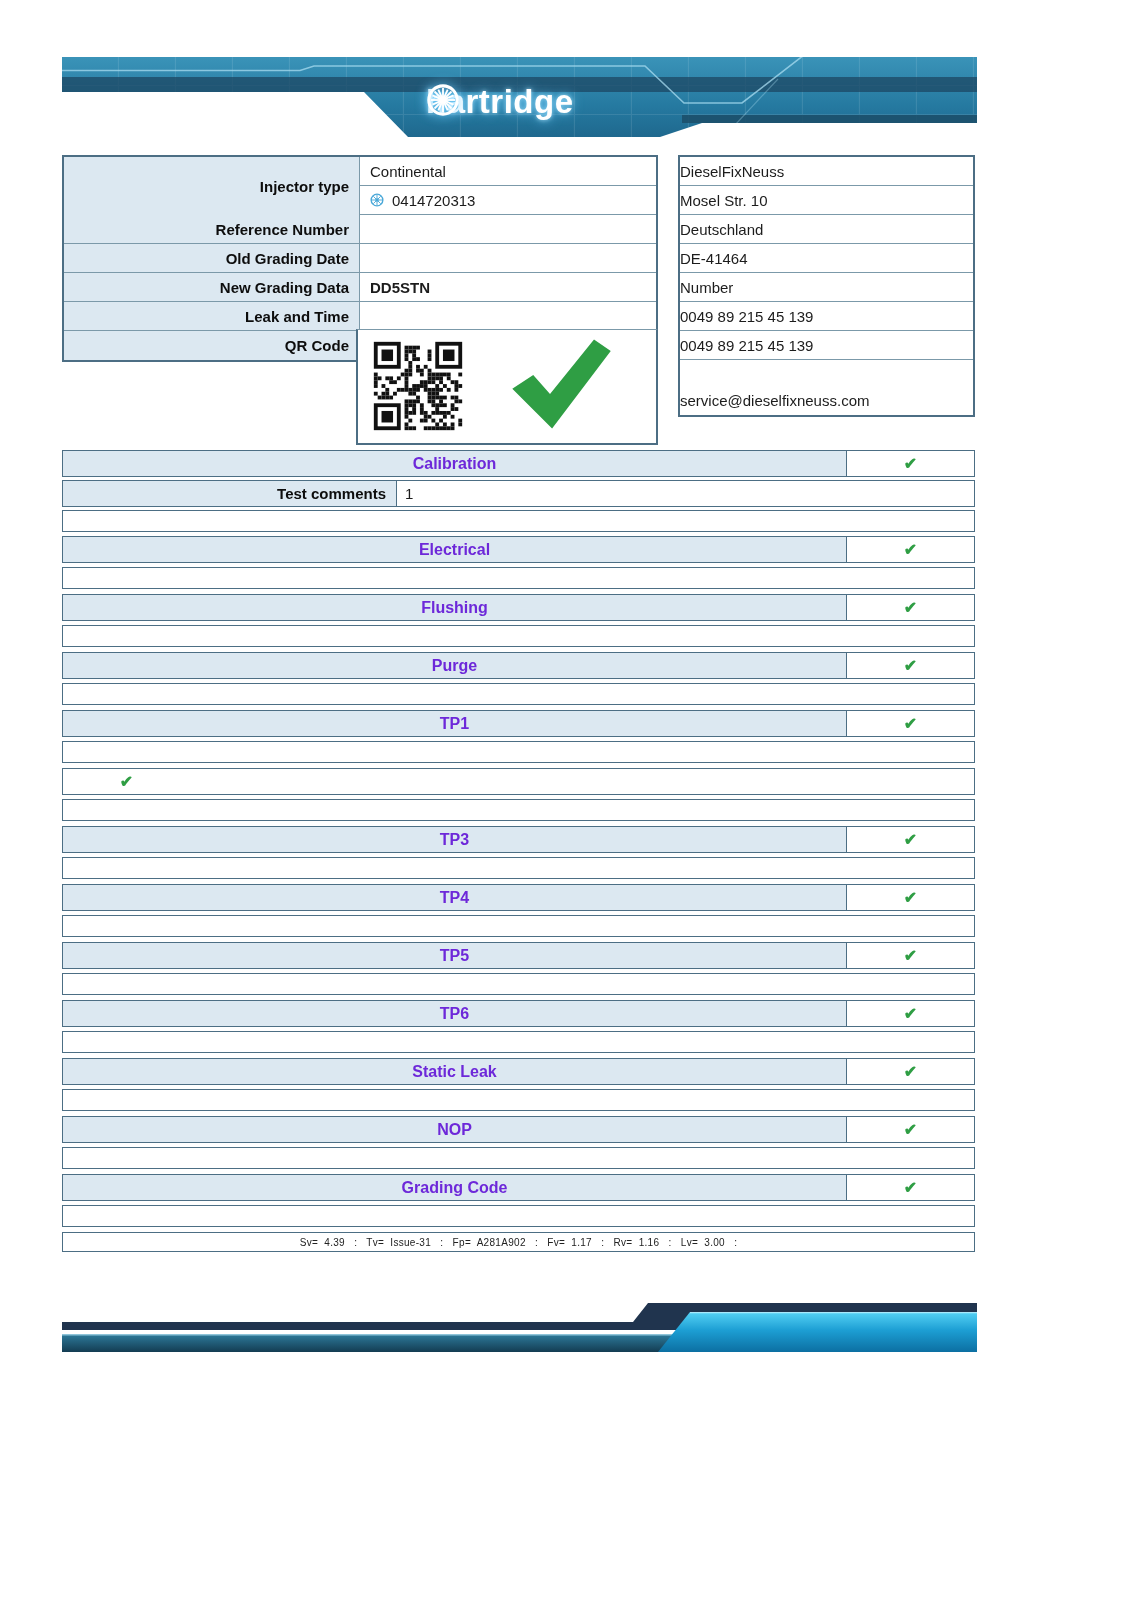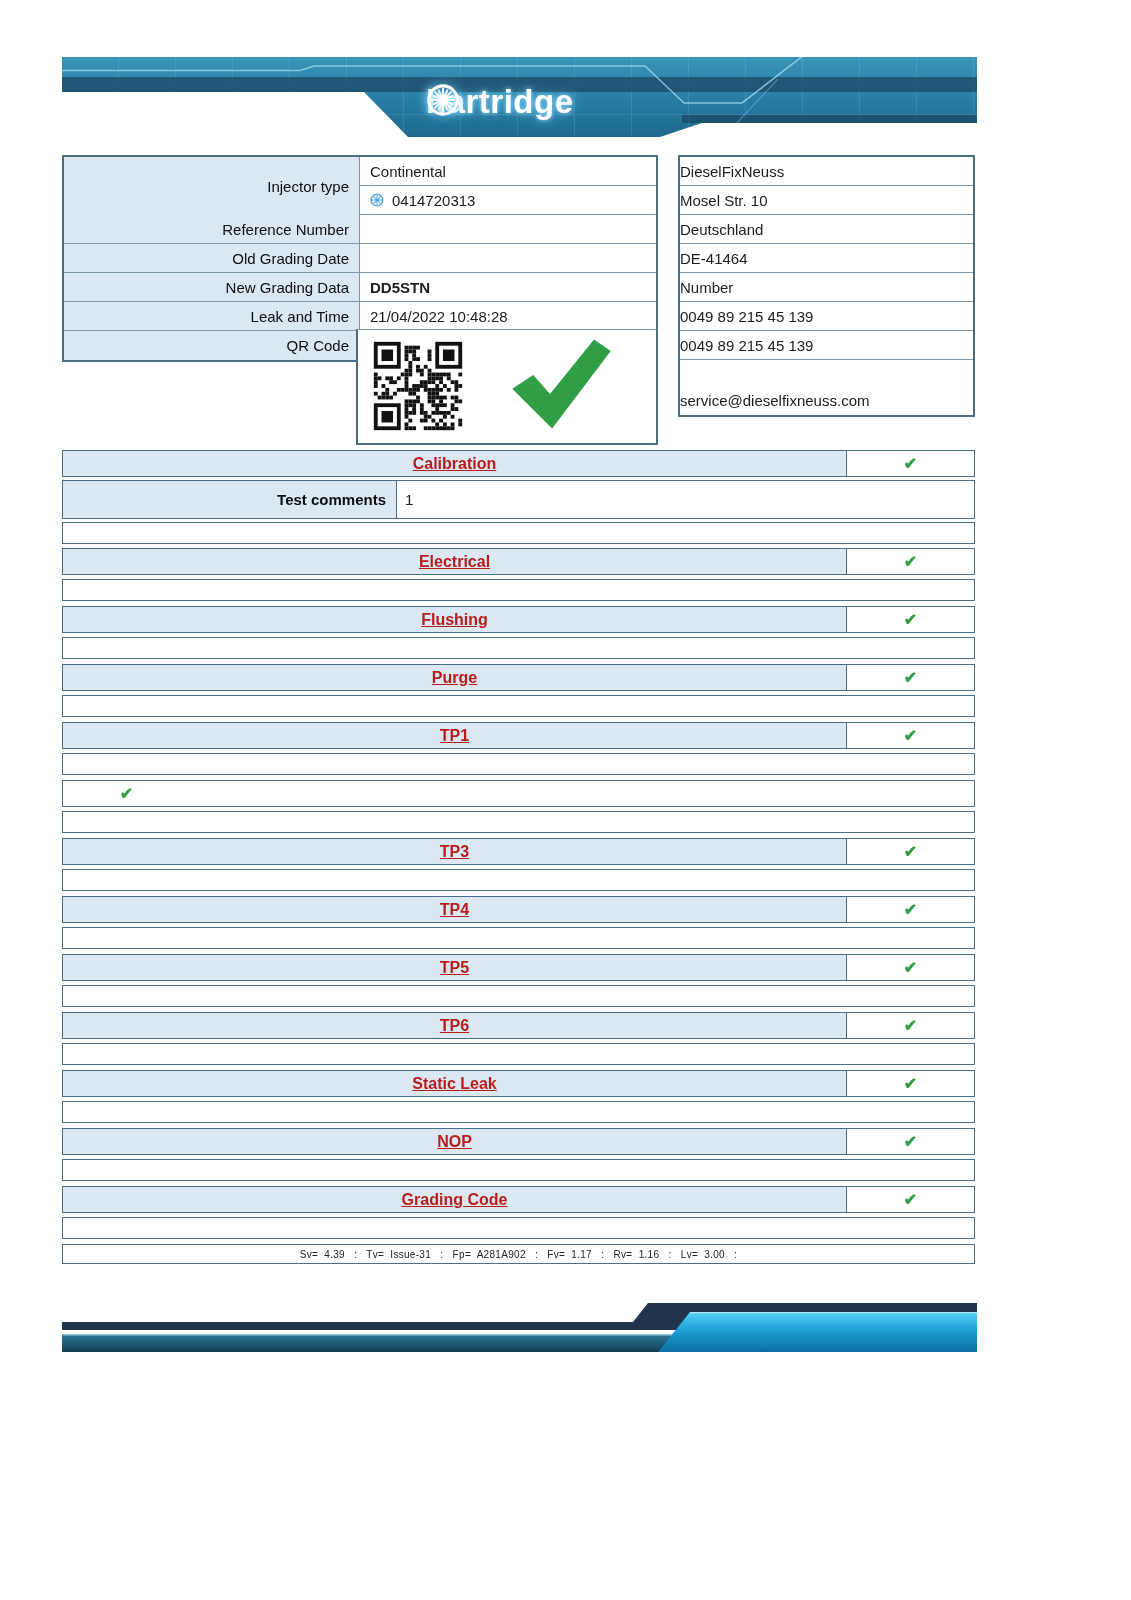--- a/index.html
+++ b/index.html
@@ -14,21 +14,21 @@
                text-shadow: 0 0 12px rgba(110,205,255,0.95), 0 0 4px rgba(200,240,255,0.8); }
   .logo-wheel { filter: drop-shadow(0 0 6px rgba(110,205,255,0.9)); }
 
   
   .info-area { position: absolute; left: 62px; top: 155px; width: 913px; }
   .tbl { position: absolute; border: 2px solid #4c6e84; background: #ffffff; }
   .tbl-left { left: 0; top: 0; width: 596px; }
   .row { display: flex; border-bottom: 1px solid #7b99a9; }
   .row:last-child { border-bottom: none; }
   .lbl { background: #dce8f1; width: 296px; display: flex; align-items: center; justify-content: flex-end;
-         padding-right: 10px; font-weight: normal; font-size: 15px; color: #0d0d0d;
+         padding-right: 10px; font-weight: bold; font-size: 15px; color: #0d0d0d;
          border-right: 1px solid #7b99a9; }
   .val { flex: 1; display: flex; align-items: center; padding-left: 10px; font-size: 15px; color: #1c1c1c; background: #fff; }
   .h29 { height: 29px; }
   .h58 { height: 58px; }
   .stacked { flex: 1; display: flex; flex-direction: column; }
   .stacked .val { height: 29px; }
   .stacked .val:first-child { border-bottom: 1px solid #7b99a9; }
   .bold-val { font-weight: bold; }
   .part-ico { margin-right: 8px; display: inline-flex; }
 
@@ -39,26 +39,26 @@
 
   .tbl-right { left: 616px; top: 0; width: 297px; }
   .tbl-right .crow { height: 29px; display: flex; align-items: center; 
                      font-size: 15px; color: #1c1c1c; border-bottom: 1px solid #7b99a9; background: #fff; }
   .tbl-right .crow:last-child { border-bottom: none; margin-top: 26px; }
 
   
   .tests { position: absolute; left: 62px; top: 450px; width: 913px; }
   .sec-header { display: flex; height: 27px; border: 1.5px solid #4c6e84; background: #fff; margin-bottom: 4px; }
   .sec-label { flex: 1; background: #dce8f1; display: flex; align-items: center; justify-content: center;
-               font-weight: bold; font-size: 16px; color: #b91c1c; border-right: 1.5px solid #4c6e84; text-decoration: underline; }
+               font-weight: bold; font-size: 16px; color: #6d28d9; border-right: 1.5px solid #4c6e84; }
   .sec-check { width: 127px; display: flex; align-items: center; justify-content: center;
                font-size: 16px; font-weight: bold; }
   .sec-empty { height: 22px; border: 1.5px solid #4c6e84; background: #ffffff; margin-bottom: 5px; }
   .cal-header { margin-bottom: 3px; }
-  .comments-row { display: flex; height: 39px; border: 1.5px solid #4c6e84; background: #fff; margin-bottom: 3px; }
+  .comments-row { display: flex; height: 27px; border: 1.5px solid #4c6e84; background: #fff; margin-bottom: 3px; }
   .comments-lbl { width: 334px; background: #dce8f1; display: flex; align-items: center; justify-content: flex-end;
                   padding-right: 10px; font-weight: bold; font-size: 15px; color: #0d0d0d;
                   border-right: 1.5px solid #4c6e84; }
   .comments-val { flex: 1; display: flex; align-items: center; padding-left: 8px; font-size: 15px; color: #1c1c1c; }
   .cal-empty { margin-bottom: 4px; }
   .version-row { height: 20px; border: 1.5px solid #4c6e84; background: #fff; display: flex;
                  align-items: center; justify-content: center; font-size: 10px; color: #222;
                  white-space: pre; letter-spacing: 0.3px; }
 
   
@@ -147,21 +147,20 @@
       <div class="row h29">
         <div class="lbl">Old Grading Date</div>
         <div class="val"></div>
       </div>
       <div class="row h29">
         <div class="lbl">New Grading Data</div>
         <div class="val bold-val">DD5STN</div>
       </div>
       <div class="row h29">
         <div class="lbl">Leak and Time</div>
-        <div class="val">21/04/2022 10:48:28</div>
       </div>
       <div class="row h29" style="border-bottom:none">
         <div class="lbl">QR Code</div>
         <div class="val" style="background:transparent"></div>
       </div>
     </div>
 
     <div class="qr-cell">
       <svg class="qr" id="qr" width="96" height="96" viewBox="0 0 25 25">
           <rect x="0" y="0" width="25" height="25" fill="#ffffff"></rect>

